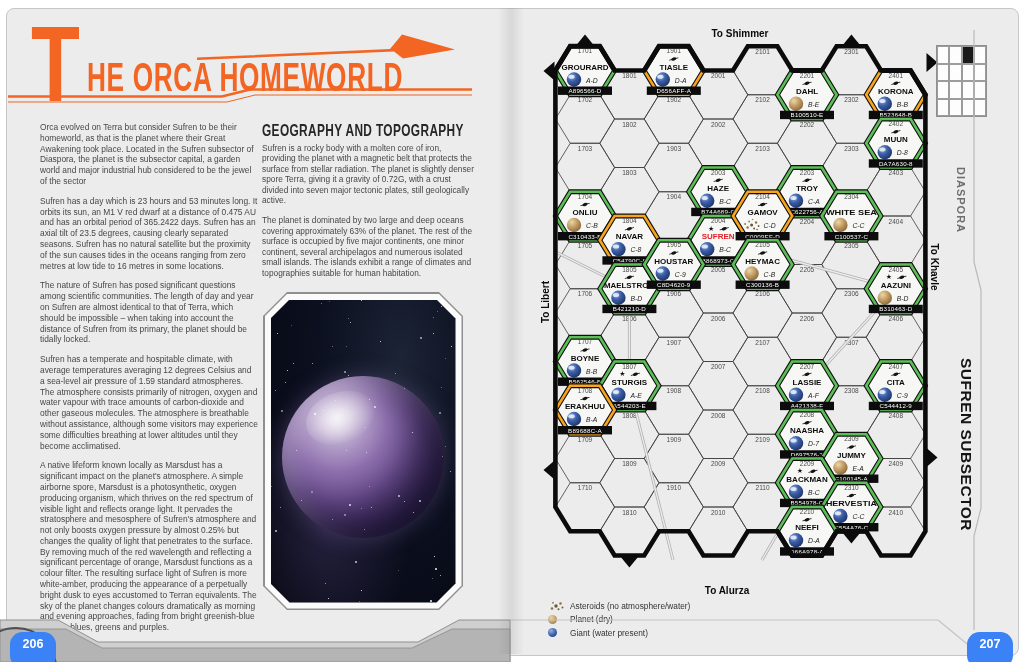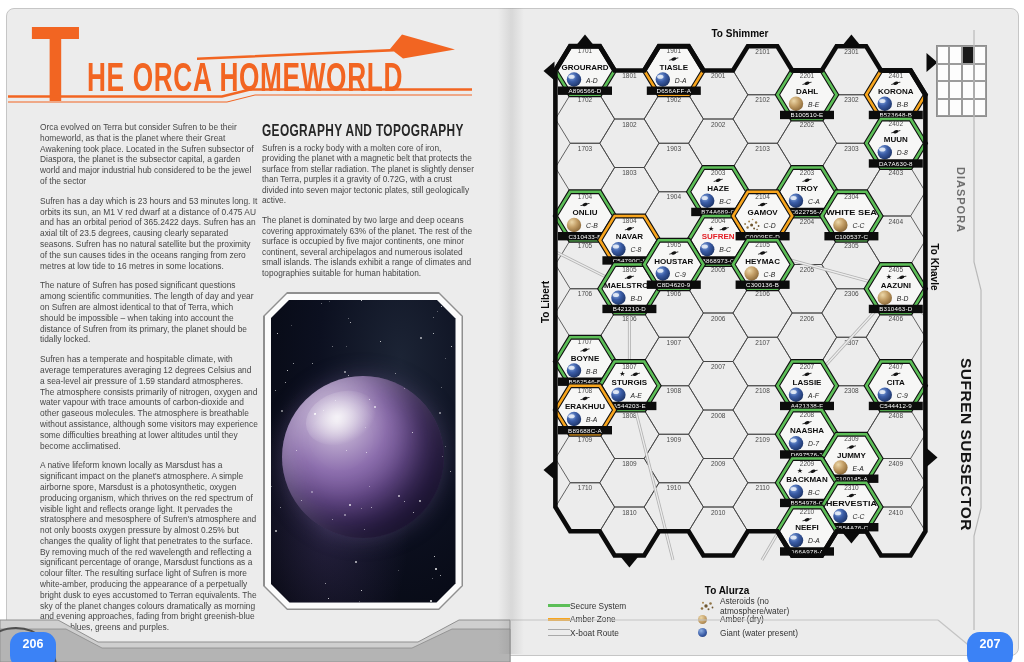--- a/index.html
+++ b/index.html
@@ -94,21 +94,21 @@
 
   <div class="colA">
     <p>Orca evolved on Terra but consider Sufren to be their homeworld, as that is the planet where their Great Awakening took place. Located in the Sufren subsector of Diaspora, the planet is the subsector capital, a garden world and major industrial hub considered to be the jewel of the sector</p>
     <p>Sufren has a day which is 23 hours and 53 minutes long. It orbits its sun, an M1 V red dwarf at a distance of 0.475 AU and has an orbital period of 365.2422 days. Sufren has an axial tilt of 23.5 degrees, causing clearly separated seasons. Sufren has no natural satellite but the proximity of the sun causes tides in the oceans ranging from zero metres at low tide to 16 metres in some locations.</p>
     <p>The nature of Sufren has posed significant questions among scientific communities. The length of day and year on Sufren are almost identical to that of Terra, which should be impossible – when taking into account the distance of Sufren from its primary, the planet should be tidally locked.</p>
     <p>Sufren has a temperate and hospitable climate, with average temperatures averaging 12 degrees Celsius and a sea-level air pressure of 1.59 standard atmospheres. The atmosphere consists primarily of nitrogen, oxygen and water vapour with trace amounts of carbon-dioxide and other gaseous molecules. The atmosphere is breathable without assistance, although some visitors may experience some difficulties breathing at lower altitudes until they become acclimatised.</p>
     <p>A native lifeform known locally as Marsdust has a significant impact on the planet's atmosphere. A simple airborne spore, Marsdust is a photosynthetic, oxygen producing organism, which thrives on the red spectrum of visible light and reflects orange light. It pervades the stratosphere and mesosphere of Sufren's atmosphere and not only boosts oxygen pressure by almost 0.25% but changes the quality of light that penetrates to the surface. By removing much of the red wavelength and reflecting a significant percentage of orange, Marsdust functions as a colour filter. The resulting surface light of Sufren is more white-amber, producing the appearance of a perpetually bright dusk to eyes accustomed to Terran equivalents. The sky of the planet changes colours dramatically as morning and evening approaches, fading from bright greenish-blue to deep blues, greens and purples.</p>
   </div>
   <div class="colB">
     <h2>GEOGRAPHY AND TOPOGRAPHY</h2>
-    <p>Sufren is a rocky body with a molten core of iron, providing the planet with a magnetic belt that protects the surface from stellar radiation. The planet is slightly denser than Terra, purples it a gravity of 0.72G, with a crust divided into seven major tectonic plates, still geologically active.</p>
+    <p>Sufren is a rocky body with a molten core of iron, providing the planet with a magnetic belt that protects the surface from stellar radiation. The planet is slightly denser spore Terra, giving it a gravity of 0.72G, with a crust divided into seven major tectonic plates, still geologically active.</p>
     <p>The planet is dominated by two large and deep oceans covering approximately 63% of the planet. The rest of the surface is occupied by five major continents, one minor continent, several archipelagos and numerous isolated small islands. The islands exhibit a range of climates and topographies suitable for human habitation.</p>
   </div>
 
   <div class="art-frame">
     <div class="art-mat">
       <div class="art" id="art">
         <div class="planet"></div>
       <div class="star" style="width: 1px; height: 1px; left: 92.0765%; top: 28.9237%; opacity: 0.486858;"></div>
           <div class="star" style="width: 1px; height: 1px; left: 53.2714%; top: 32.9312%; opacity: 0.838834;"></div>
           <div class="star" style="width: 1px; height: 1px; left: 54.285%; top: 68.4515%; opacity: 0.763344;"></div>
@@ -860,56 +860,36 @@
     <text class="edgelbl" x="740" y="37">To Shimmer</text>
     <text class="edgelbl" x="727" y="594">To Alurza</text>
     <text class="edgelbl" x="549" y="302" transform="rotate(-90 549 302)">To Libert</text>
     <text class="edgelbl" x="931" y="267" transform="rotate(90 931 267)">To Khavle</text>
   </svg>
 
   <div class="legend">
     <div class="lg-col">
       <div class="lg-row">
         <span class="lg-ico">
-            <span class="sw" style="background:var(--green)"></span>
-          </span>
-        <span>Secure System</span>
-      </div>
-      <div class="lg-row">
-        <span class="lg-ico">
-            <span class="sw" style="background:var(--amber)"></span>
-          </span>
-        <span>Amber Zone</span>
-      </div>
-      <div class="lg-row">
-        <span class="lg-ico">
-            <span class="sw-x"></span>
-          </span>
-        <span>X-boat Route</span>
-      </div>
-    </div>
-    <div class="lg-col">
-      <div class="lg-row">
-        <span class="lg-ico">
           <svg width="16" height="12" viewBox="-8 -6 16 12">
               <circle cx="0" cy="0" r="1.7" fill="#6e5630"></circle>
               <circle cx="4.5" cy="-2.5" r="1.3" fill="#8f7344"></circle>
               <circle cx="-4" cy="2.5" r="1.3" fill="#8f7344"></circle>
               <circle cx="2.5" cy="3.2" r="1" fill="#6e5630"></circle>
               <circle cx="-3" cy="-3.2" r="1" fill="#a5854e"></circle>
               <circle cx="6.5" cy="1.5" r=".9" fill="#6e5630"></circle>
             </svg>
         </span>
         <span>Asteroids (no atmosphere/water)</span>
       </div>
       <div class="lg-row">
         <span class="lg-ico">
             <span class="dot dot-dry"></span>
           </span>
-        <span>Amber (dry)</span>
+        <span>Planet (dry)</span>
       </div>
       <div class="lg-row">
         <span class="lg-ico">
             <span class="dot dot-water"></span>
           </span>
         <span>Giant (water present)</span>
       </div>
     </div>
   </div>
 

